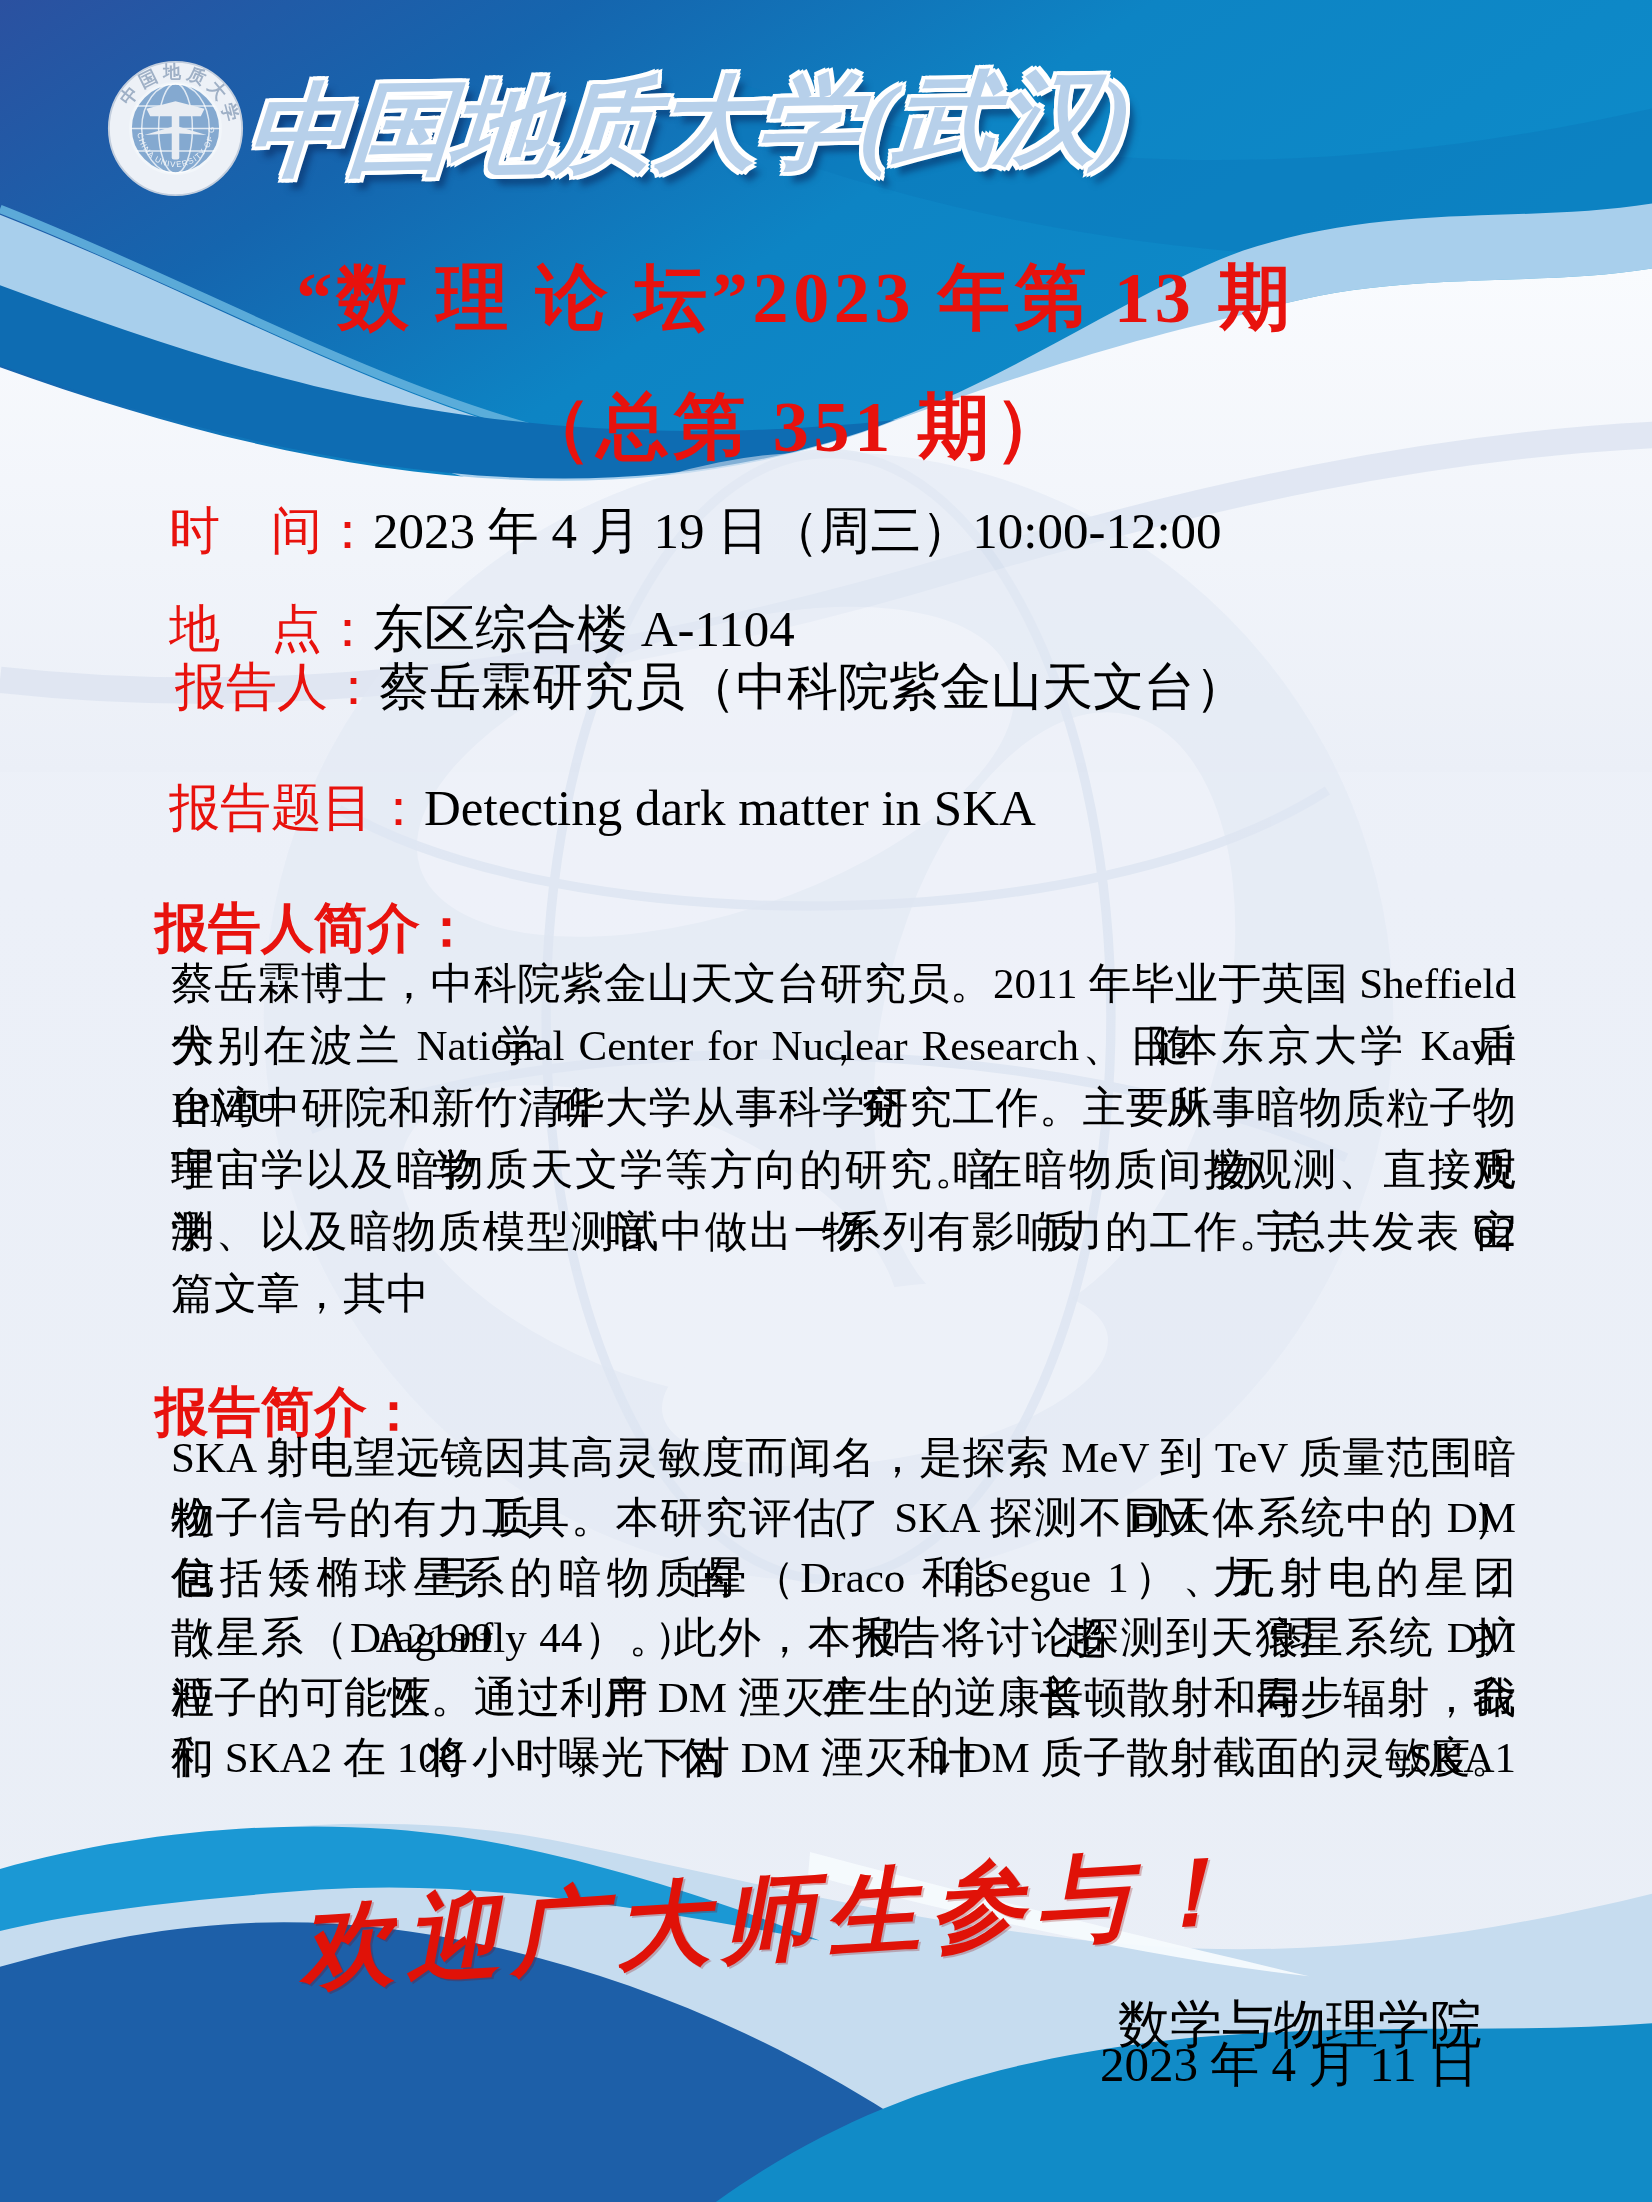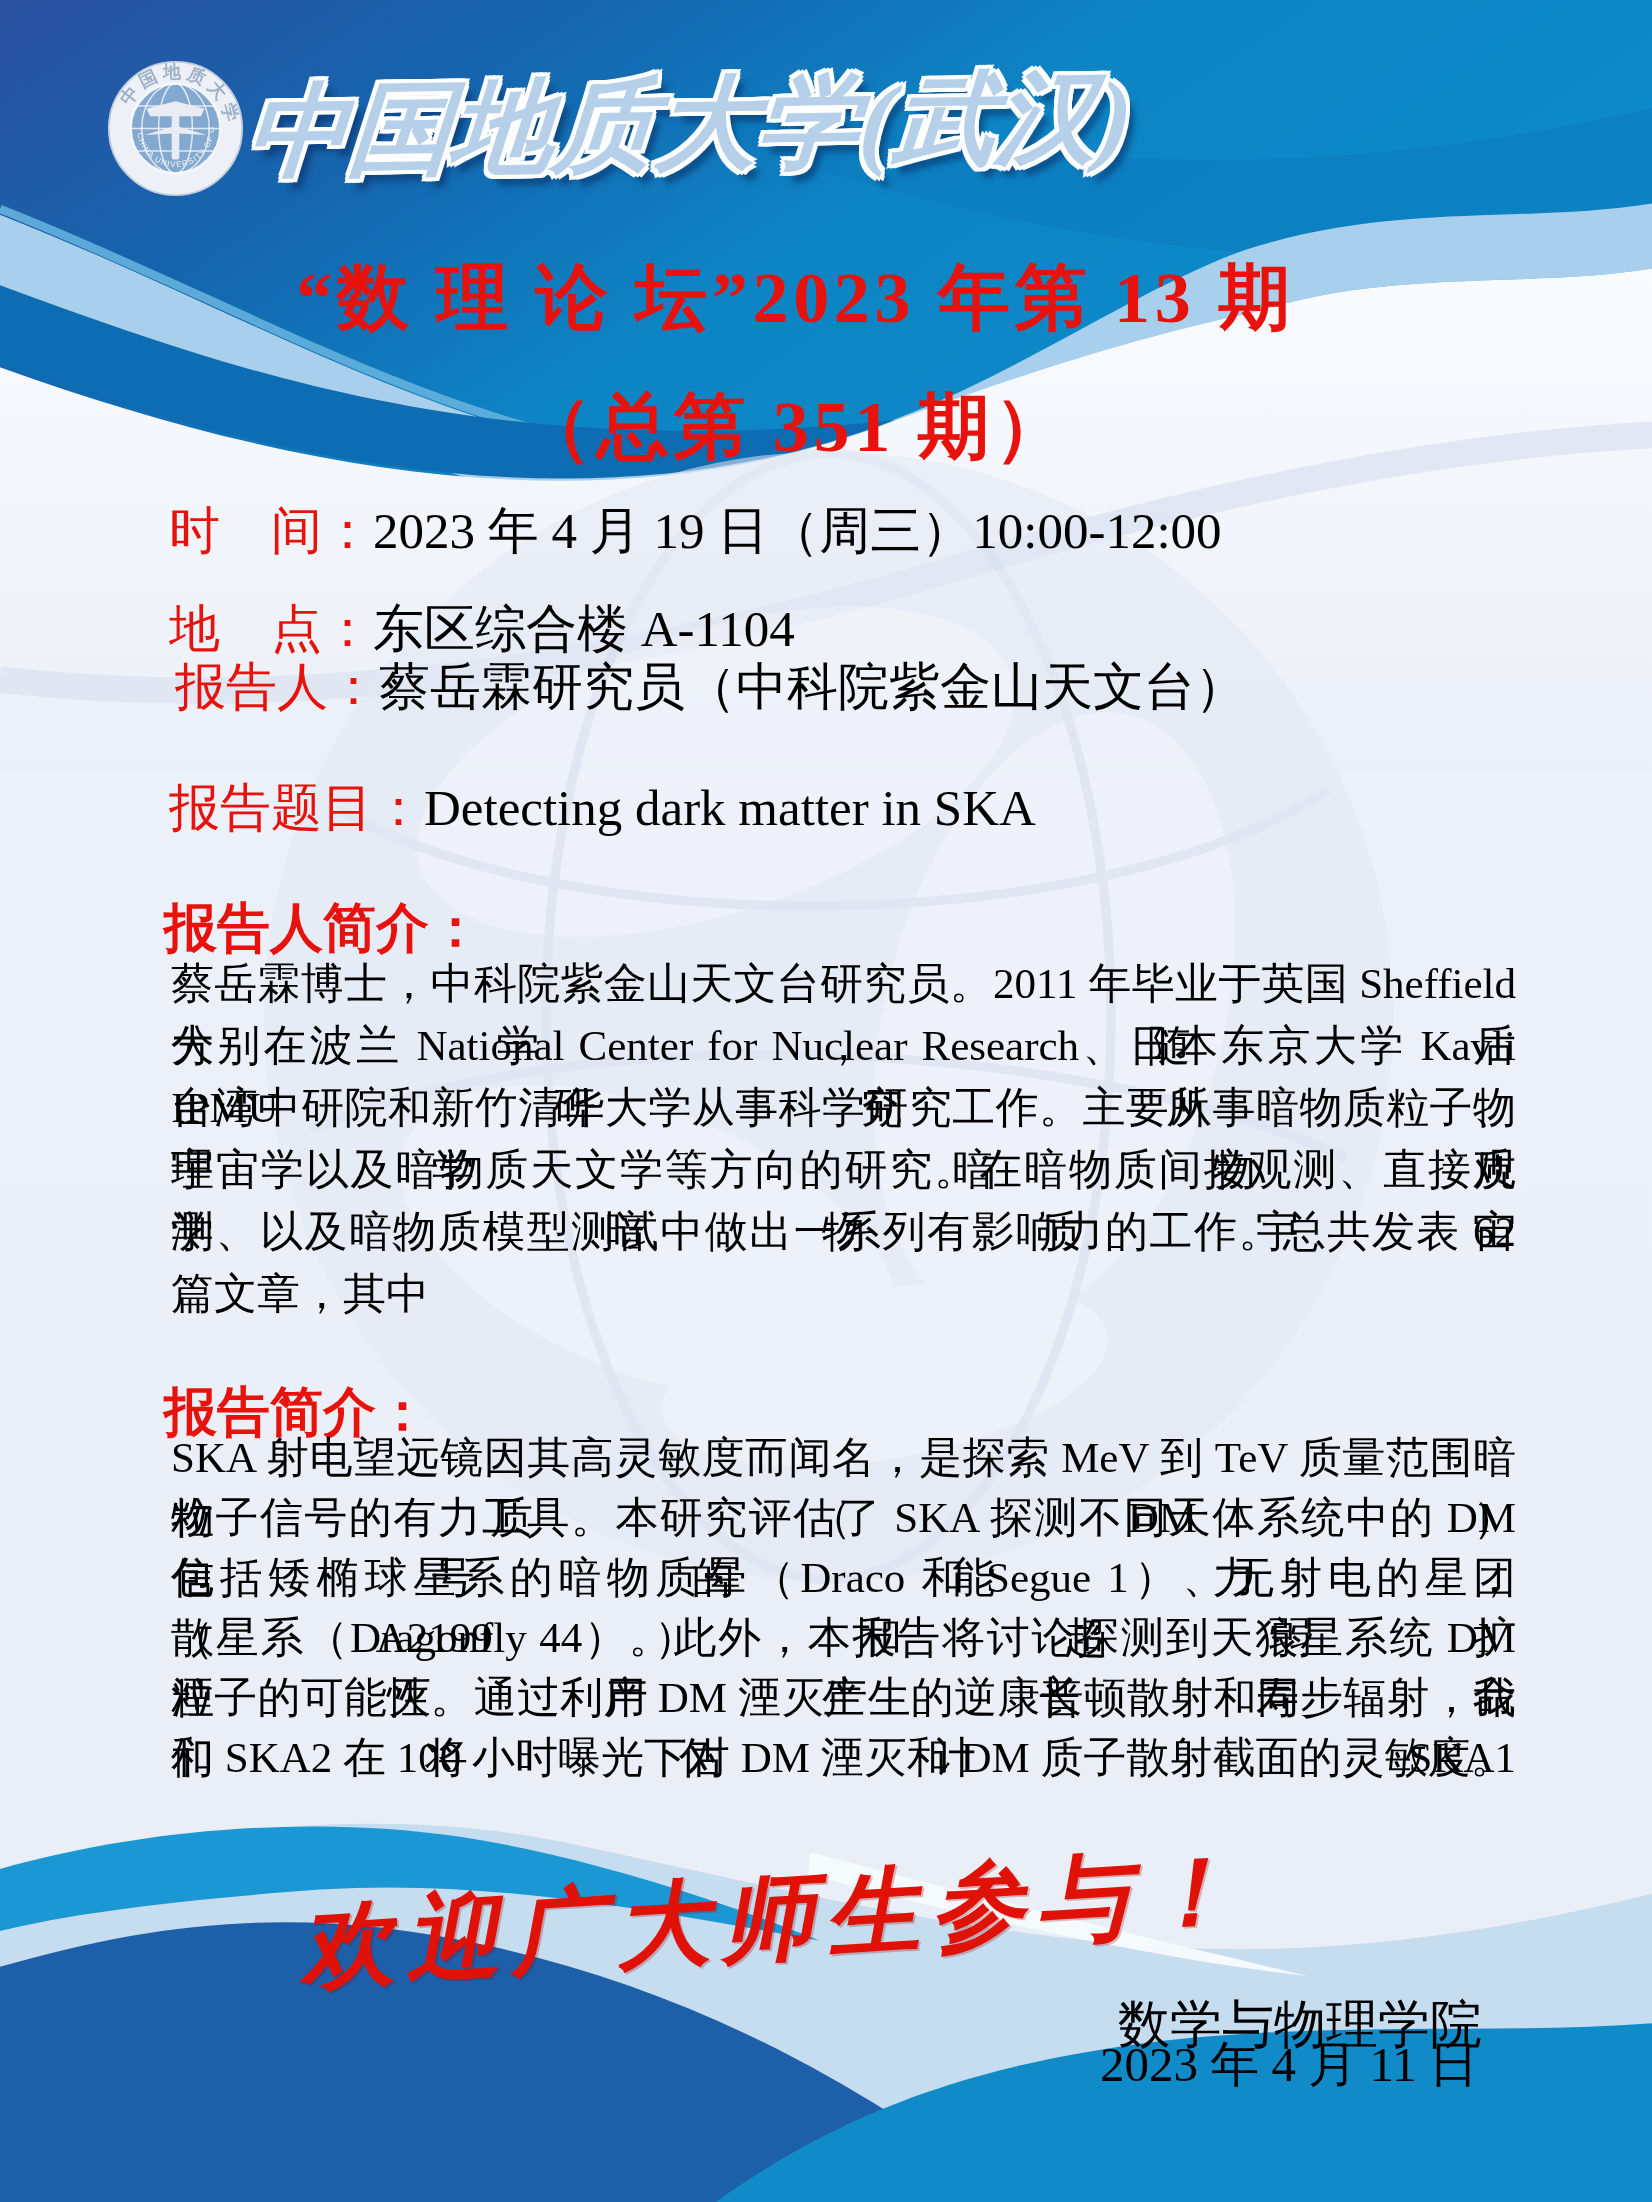--- a/index.html
+++ b/index.html
@@ -49,21 +49,21 @@
   .info-value{
     color:#000;
     font-family:"Liberation Serif","DejaVu Serif",serif;
   }
   .row-time{top:497px;}
   .row-venue{top:595px;}
   .row-speaker{top:653px;margin-left:6px;}
   .row-topic{top:774px;}
 
   .section-heading{
-    left:164px;
+    left:155px;
     color:#e8120d;font-weight:bold;font-size:53px;
     font-family:"Liberation Sans","DejaVu Sans",sans-serif;
     white-space:nowrap;
   }
   .bio-heading{top:893px;}
   .abs-heading{top:1377px;}
 
   .para{left:171px;width:1345px;color:#000;
     font-family:"Liberation Serif","DejaVu Serif",serif;
     font-size:43px;

